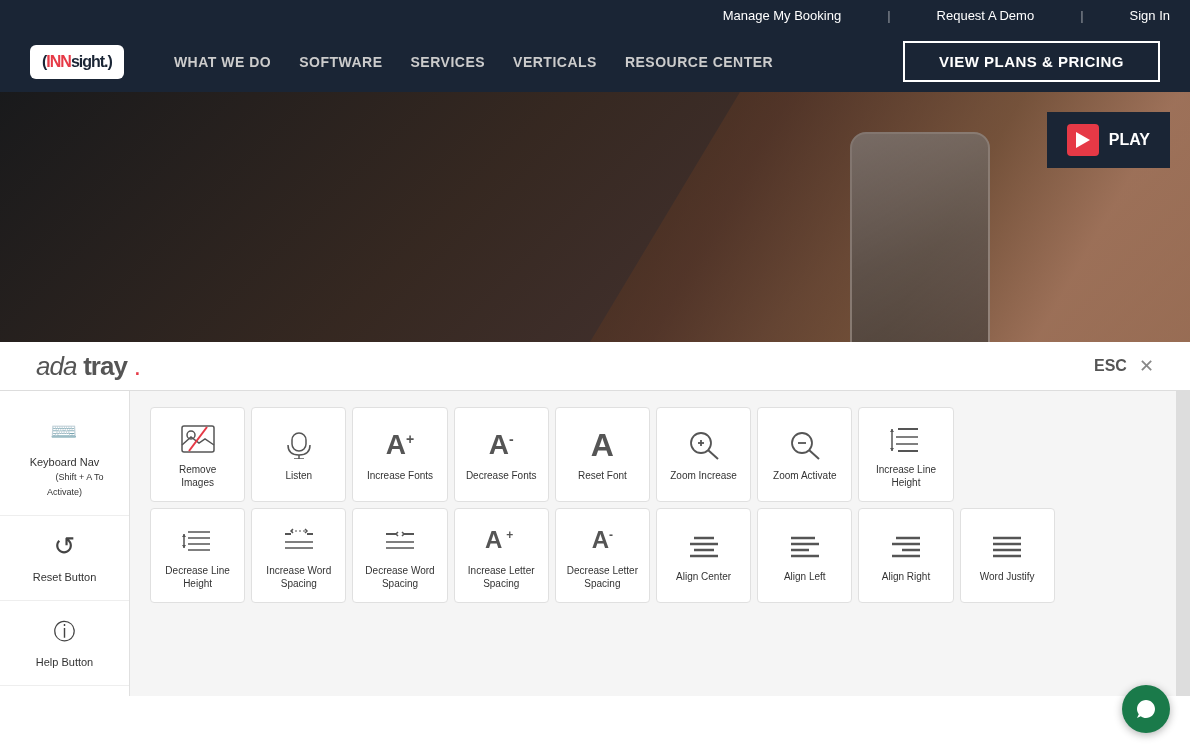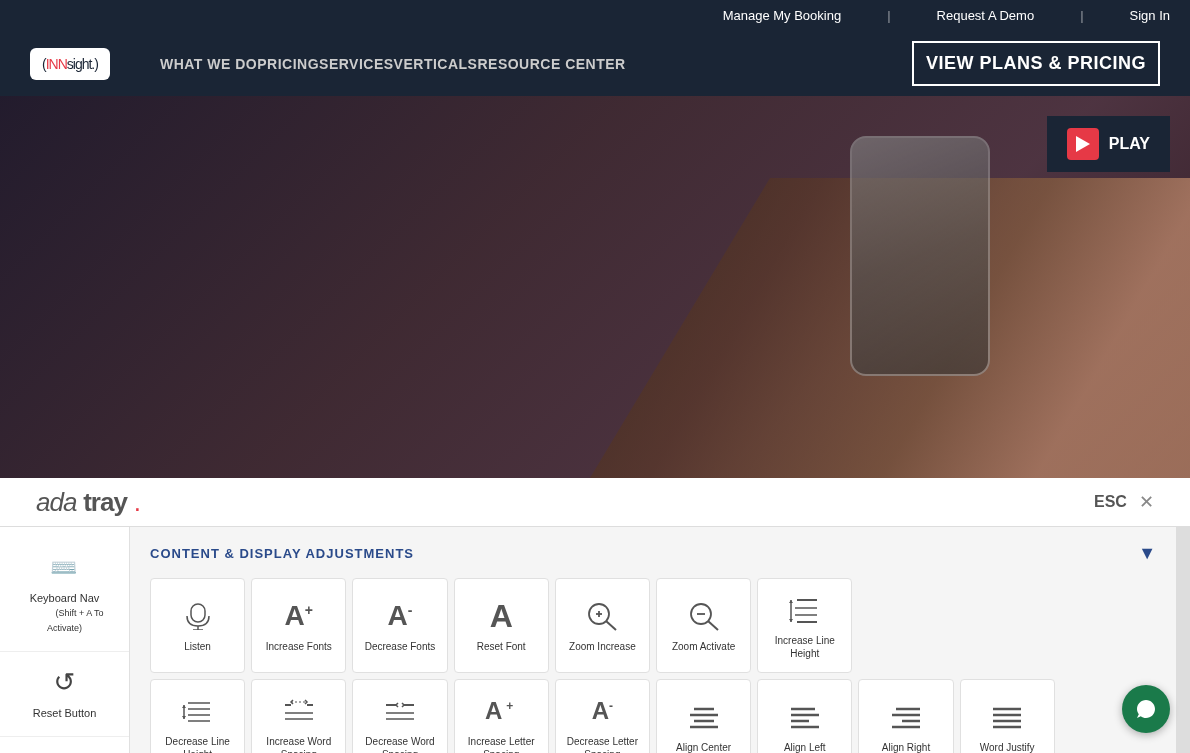--- a/index.html
+++ b/index.html
@@ -34,50 +34,50 @@
     }
     .logo-box {
       background: #fff;
       border-radius: 6px;
       padding: 8px 12px;
       display: flex;
       align-items: center;
       justify-content: center;
     }
     .logo-text {
-      font-size: 14px;
-      font-weight: normal;
+      font-size: 16px;
+      font-weight: bold;
       color: #1a2535;
       letter-spacing: -1px;
     }
     .logo-text span { color: #e63946; }
-    .nav-links { display: flex; flex: 1; }
+    .nav-links { display: flex; gap: 28px; flex: 1; }
     .nav-link {
       color: #ccc;
       text-decoration: none;
       font-size: 14px;
       font-weight: 600;
       letter-spacing: 0.5px;
       cursor: pointer;
     }
     .nav-cta {
       border: 2px solid #fff;
       color: #fff;
-      padding: 10px 12px;
-      font-size: 18px;
+      padding: 10px 34px;
+      font-size: 15px;
       font-weight: 700;
       letter-spacing: 0.5px;
       cursor: pointer;
       white-space: nowrap;
     }
 
     
     .hero {
-      background: #6d28d9;
-      height: 382px;
+      background: #0f172a;
+      height: 250px;
       position: relative;
       overflow: hidden;
       display: flex;
       align-items: center;
       justify-content: center;
     }
     .hero-bg {
       position: absolute;
       inset: 0;
       background: linear-gradient(135deg, #1a1a1a 0%, #3a2a20 40%, #4a3530 70%, #2a1a10 100%);
@@ -282,21 +282,21 @@
 <div class="nav">
   <div class="nav-logo">
     <div class="logo-box">
       <span class="logo-text">
         (<span style="color:#e63946;">INN</span>sight.)
       </span>
     </div>
   </div>
   <div class="nav-links">
     <span class="nav-link">WHAT WE DO</span>
-    <span class="nav-link">PRICING</span>
+    <span class="nav-link">SOFTWARE</span>
     <span class="nav-link">SERVICES</span>
     <span class="nav-link">VERTICALS</span>
     <span class="nav-link">RESOURCE CENTER</span>
   </div>
   <div class="nav-cta">VIEW PLANS &amp; PRICING</div>
 </div>
 
 <div class="hero">
   <div class="hero-bg"></div>
   <div class="hero-hand"></div>
@@ -336,27 +336,34 @@
       <div class="sidebar-icon" style="font-size:26px;">↺</div>
       <div class="sidebar-label">Reset Button</div>
     </div>
     <div class="sidebar-item">
       <div class="sidebar-icon" style="font-size:22px;">ⓘ</div>
       <div class="sidebar-label">Help Button</div>
     </div>
   </div>
 
   <div class="ada-main">
-    <div class="section-header">
-      <span class="section-title">CONTENT &amp; DISPLAY ADJUSTMENTS</span>
-      <span class="collapse-btn">▼</span>
-    </div>
 
     <div class="ada-grid">
 
+      <div class="ada-btn">
+        <div class="ada-btn-icon">
+          <svg width="34" height="28" viewBox="0 0 34 28">
+            <rect x="1" y="1" width="32" height="26" rx="2" fill="none" stroke="#555" stroke-width="1.5"></rect>
+            <circle cx="10" cy="10" r="4" fill="none" stroke="#555" stroke-width="1.5"></circle>
+            <polyline points="1,20 10,12 18,18 24,14 33,20" fill="none" stroke="#555" stroke-width="1.5"></polyline>
+            <line x1="26" y1="2" x2="8" y2="26" stroke="#e63946" stroke-width="2"></line>
+          </svg>
+        </div>
+        <div class="ada-btn-label">Remove<br>Images</div>
+      </div>
 
       <div class="ada-btn">
         <div class="ada-btn-icon">
           <svg width="30" height="28" viewBox="0 0 30 28">
             <rect x="8" y="2" width="14" height="18" rx="7" fill="none" stroke="#555" stroke-width="1.5"></rect>
             <path d="M4 14 Q4 24 15 24 Q26 24 26 14" fill="none" stroke="#555" stroke-width="1.5"></path>
             <line x1="15" y1="24" x2="15" y2="28" stroke="#555" stroke-width="1.5"></line>
             <line x1="10" y1="28" x2="20" y2="28" stroke="#555" stroke-width="1.5"></line>
           </svg>
         </div>

